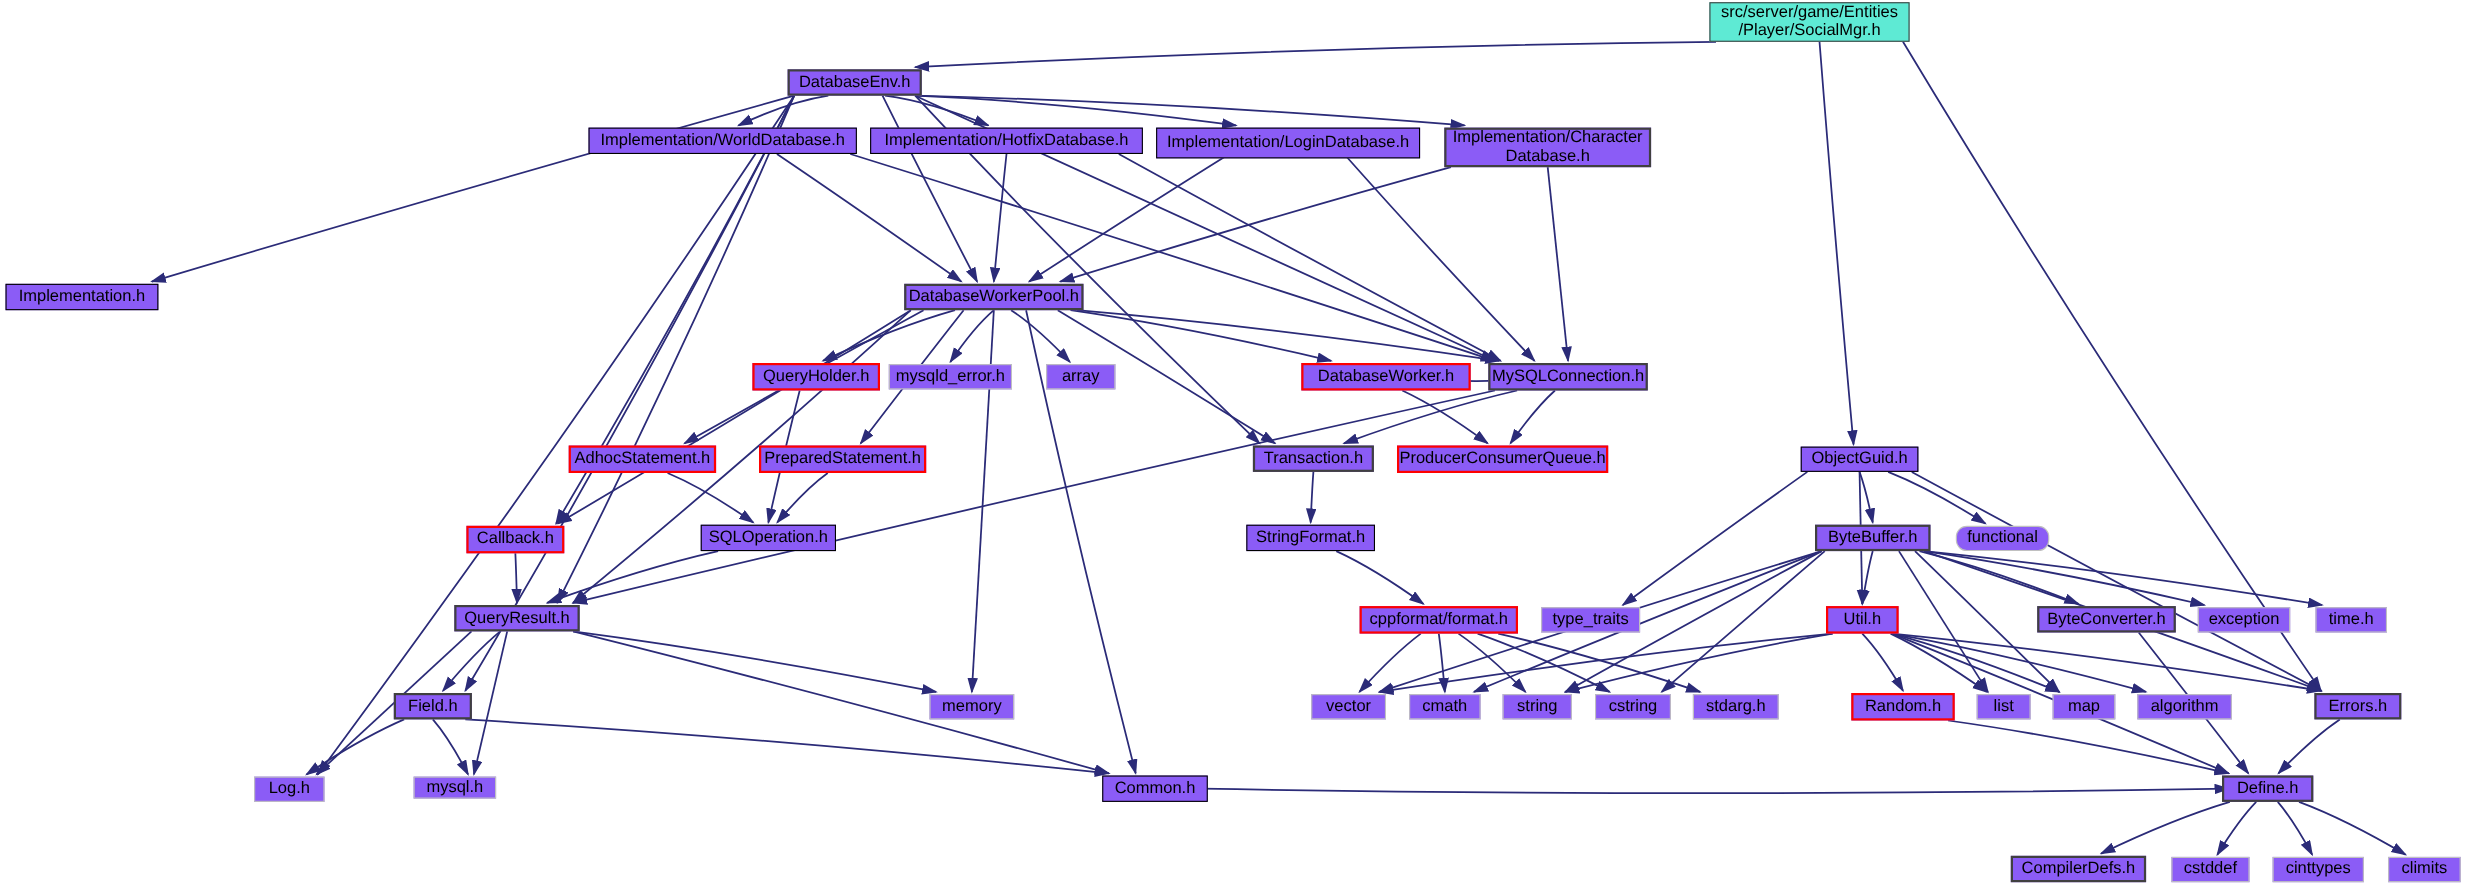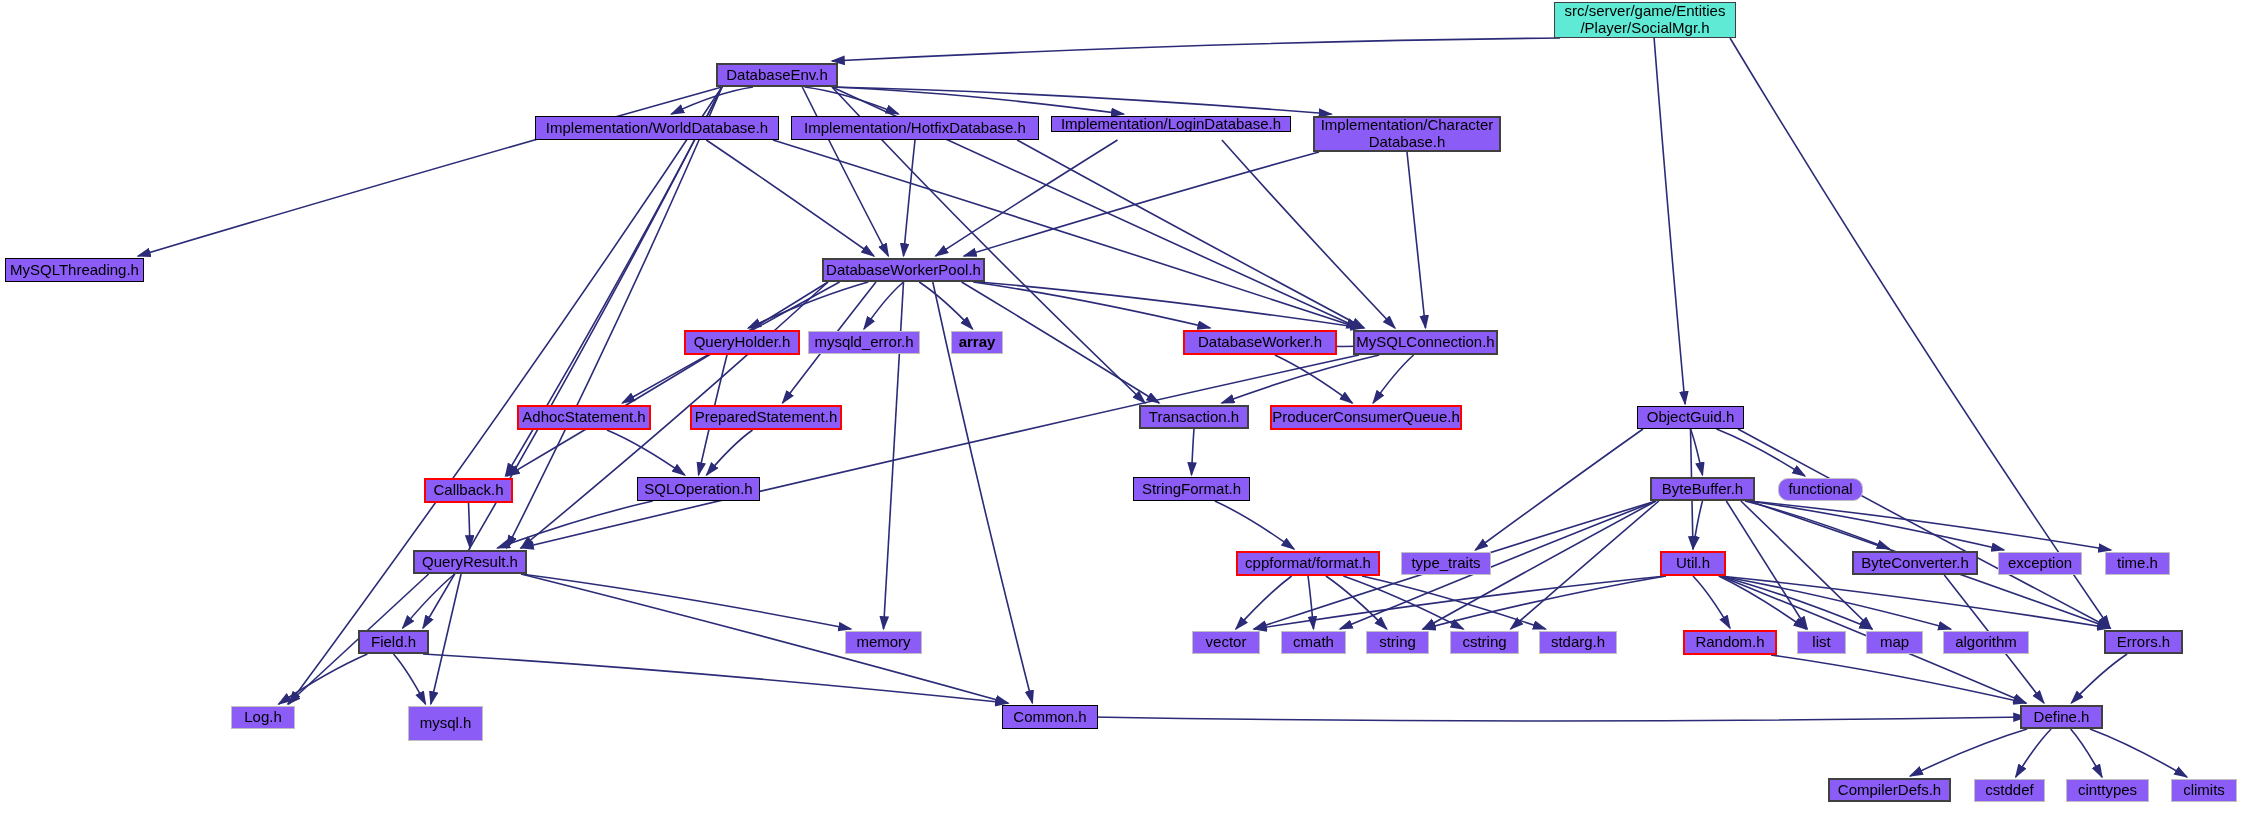--- a/index.html
+++ b/index.html
@@ -146,28 +146,28 @@
         <path d="M2051.1,729 Q2035.5,745 2015.74,777" marker-end="url(#arrow)"></path>
         <path d="M2070.7,729 Q2084.5,745 2101.98,777" marker-end="url(#arrow)"></path>
         <path d="M2090,729 Q2132.75,745 2186.9,777" marker-end="url(#arrow)"></path>
       </g>
   </svg>
 <div class="node n-root" style="left: 1554px; top: 2px; width: 182px; height: 36px;">src/server/game/Entities
 /Player/SocialMgr.h</div>
     <div class="node n-proj2" style="left: 716px; top: 63px; width: 122px; height: 24px;">DatabaseEnv.h</div>
     <div class="node n-proj" style="left: 535px; top: 116px; width: 244px; height: 24px;">Implementation/WorldDatabase.h</div>
     <div class="node n-proj" style="left: 791px; top: 116px; width: 248px; height: 24px;">Implementation/HotfixDatabase.h</div>
-    <div class="node n-proj" style="left: 1051px; top: 116px; width: 240px; height: 16px;">Implementation/LoginDatabase.h</div>
+    <div class="node n-proj" style="left: 1051px; top: 116px; width: 240px; height: 28px;">Implementation/LoginDatabase.h</div>
     <div class="node n-proj2" style="left: 1313px; top: 116px; width: 188px; height: 36px;">Implementation/Character
 Database.h</div>
-    <div class="node n-proj" style="left: 5px; top: 258px; width: 139px; height: 24px;">MySQLThreading.h</div>
+    <div class="node n-proj" style="left: 5px; top: 258px; width: 139px; height: 24px;">Implementation.h</div>
     <div class="node n-proj2" style="left: 822px; top: 258px; width: 163px; height: 24px;">DatabaseWorkerPool.h</div>
     <div class="node n-red" style="left: 684px; top: 330px; width: 116px; height: 25px;">QueryHolder.h</div>
     <div class="node n-std" style="left: 808px; top: 331px; width: 112px; height: 23px;">mysqld_error.h</div>
-    <div class="node n-std" style="left: 951px; top: 331px; width: 52px; height: 23px; font-weight: bold;">array</div>
+    <div class="node n-std" style="left: 951px; top: 331px; width: 63px; height: 23px;">array</div>
     <div class="node n-red" style="left: 1183px; top: 330px; width: 154px; height: 25px;">DatabaseWorker.h</div>
     <div class="node n-proj2" style="left: 1353px; top: 330px; width: 145px; height: 25px;">MySQLConnection.h</div>
     <div class="node n-red" style="left: 517px; top: 405px; width: 134px; height: 25px;">AdhocStatement.h</div>
     <div class="node n-red" style="left: 690px; top: 405px; width: 152px; height: 25px;">PreparedStatement.h</div>
     <div class="node n-proj2" style="left: 1139px; top: 405px; width: 110px; height: 24px;">Transaction.h</div>
     <div class="node n-red" style="left: 1270px; top: 405px; width: 192px; height: 25px;">ProducerConsumerQueue.h</div>
     <div class="node n-proj" style="left: 1637px; top: 406px; width: 107px; height: 23px;">ObjectGuid.h</div>
     <div class="node n-red" style="left: 424px; top: 478px; width: 89px; height: 25px;">Callback.h</div>
     <div class="node n-proj" style="left: 637px; top: 477px; width: 123px; height: 24px;">SQLOperation.h</div>
     <div class="node n-proj" style="left: 1133px; top: 477px; width: 117px; height: 24px;">StringFormat.h</div>
@@ -186,20 +186,20 @@
     <div class="node n-std" style="left: 1281px; top: 631px; width: 65px; height: 23px;">cmath</div>
     <div class="node n-std" style="left: 1366px; top: 631px; width: 63px; height: 23px;">string</div>
     <div class="node n-std" style="left: 1450px; top: 631px; width: 69px; height: 23px;">cstring</div>
     <div class="node n-std" style="left: 1539px; top: 631px; width: 78px; height: 23px;">stdarg.h</div>
     <div class="node n-red" style="left: 1683px; top: 630px; width: 94px; height: 25px;">Random.h</div>
     <div class="node n-std" style="left: 1797px; top: 631px; width: 49px; height: 23px;">list</div>
     <div class="node n-std" style="left: 1866px; top: 631px; width: 57px; height: 23px;">map</div>
     <div class="node n-std" style="left: 1943px; top: 631px; width: 86px; height: 23px;">algorithm</div>
     <div class="node n-proj2" style="left: 2104px; top: 630px; width: 79px; height: 24px;">Errors.h</div>
     <div class="node n-std" style="left: 231px; top: 706px; width: 64px; height: 23px;">Log.h</div>
-    <div class="node n-std" style="left: 408px; top: 706px; width: 75px; height: 35px;">mysql.h</div>
+    <div class="node n-std" style="left: 376px; top: 706px; width: 75px; height: 20px;">mysql.h</div>
     <div class="node n-proj" style="left: 1002px; top: 705px; width: 96px; height: 24px;">Common.h</div>
     <div class="node n-proj2" style="left: 2020px; top: 705px; width: 83px; height: 24px;">Define.h</div>
     <div class="node n-proj2" style="left: 1828px; top: 778px; width: 123px; height: 24px;">CompilerDefs.h</div>
     <div class="node n-std" style="left: 1974px; top: 779px; width: 71px; height: 23px;">cstddef</div>
     <div class="node n-std" style="left: 2066px; top: 779px; width: 83px; height: 23px;">cinttypes</div>
     <div class="node n-std" style="left: 2171px; top: 779px; width: 66px; height: 23px;">climits</div>
   </div>
 
 </body></html>

